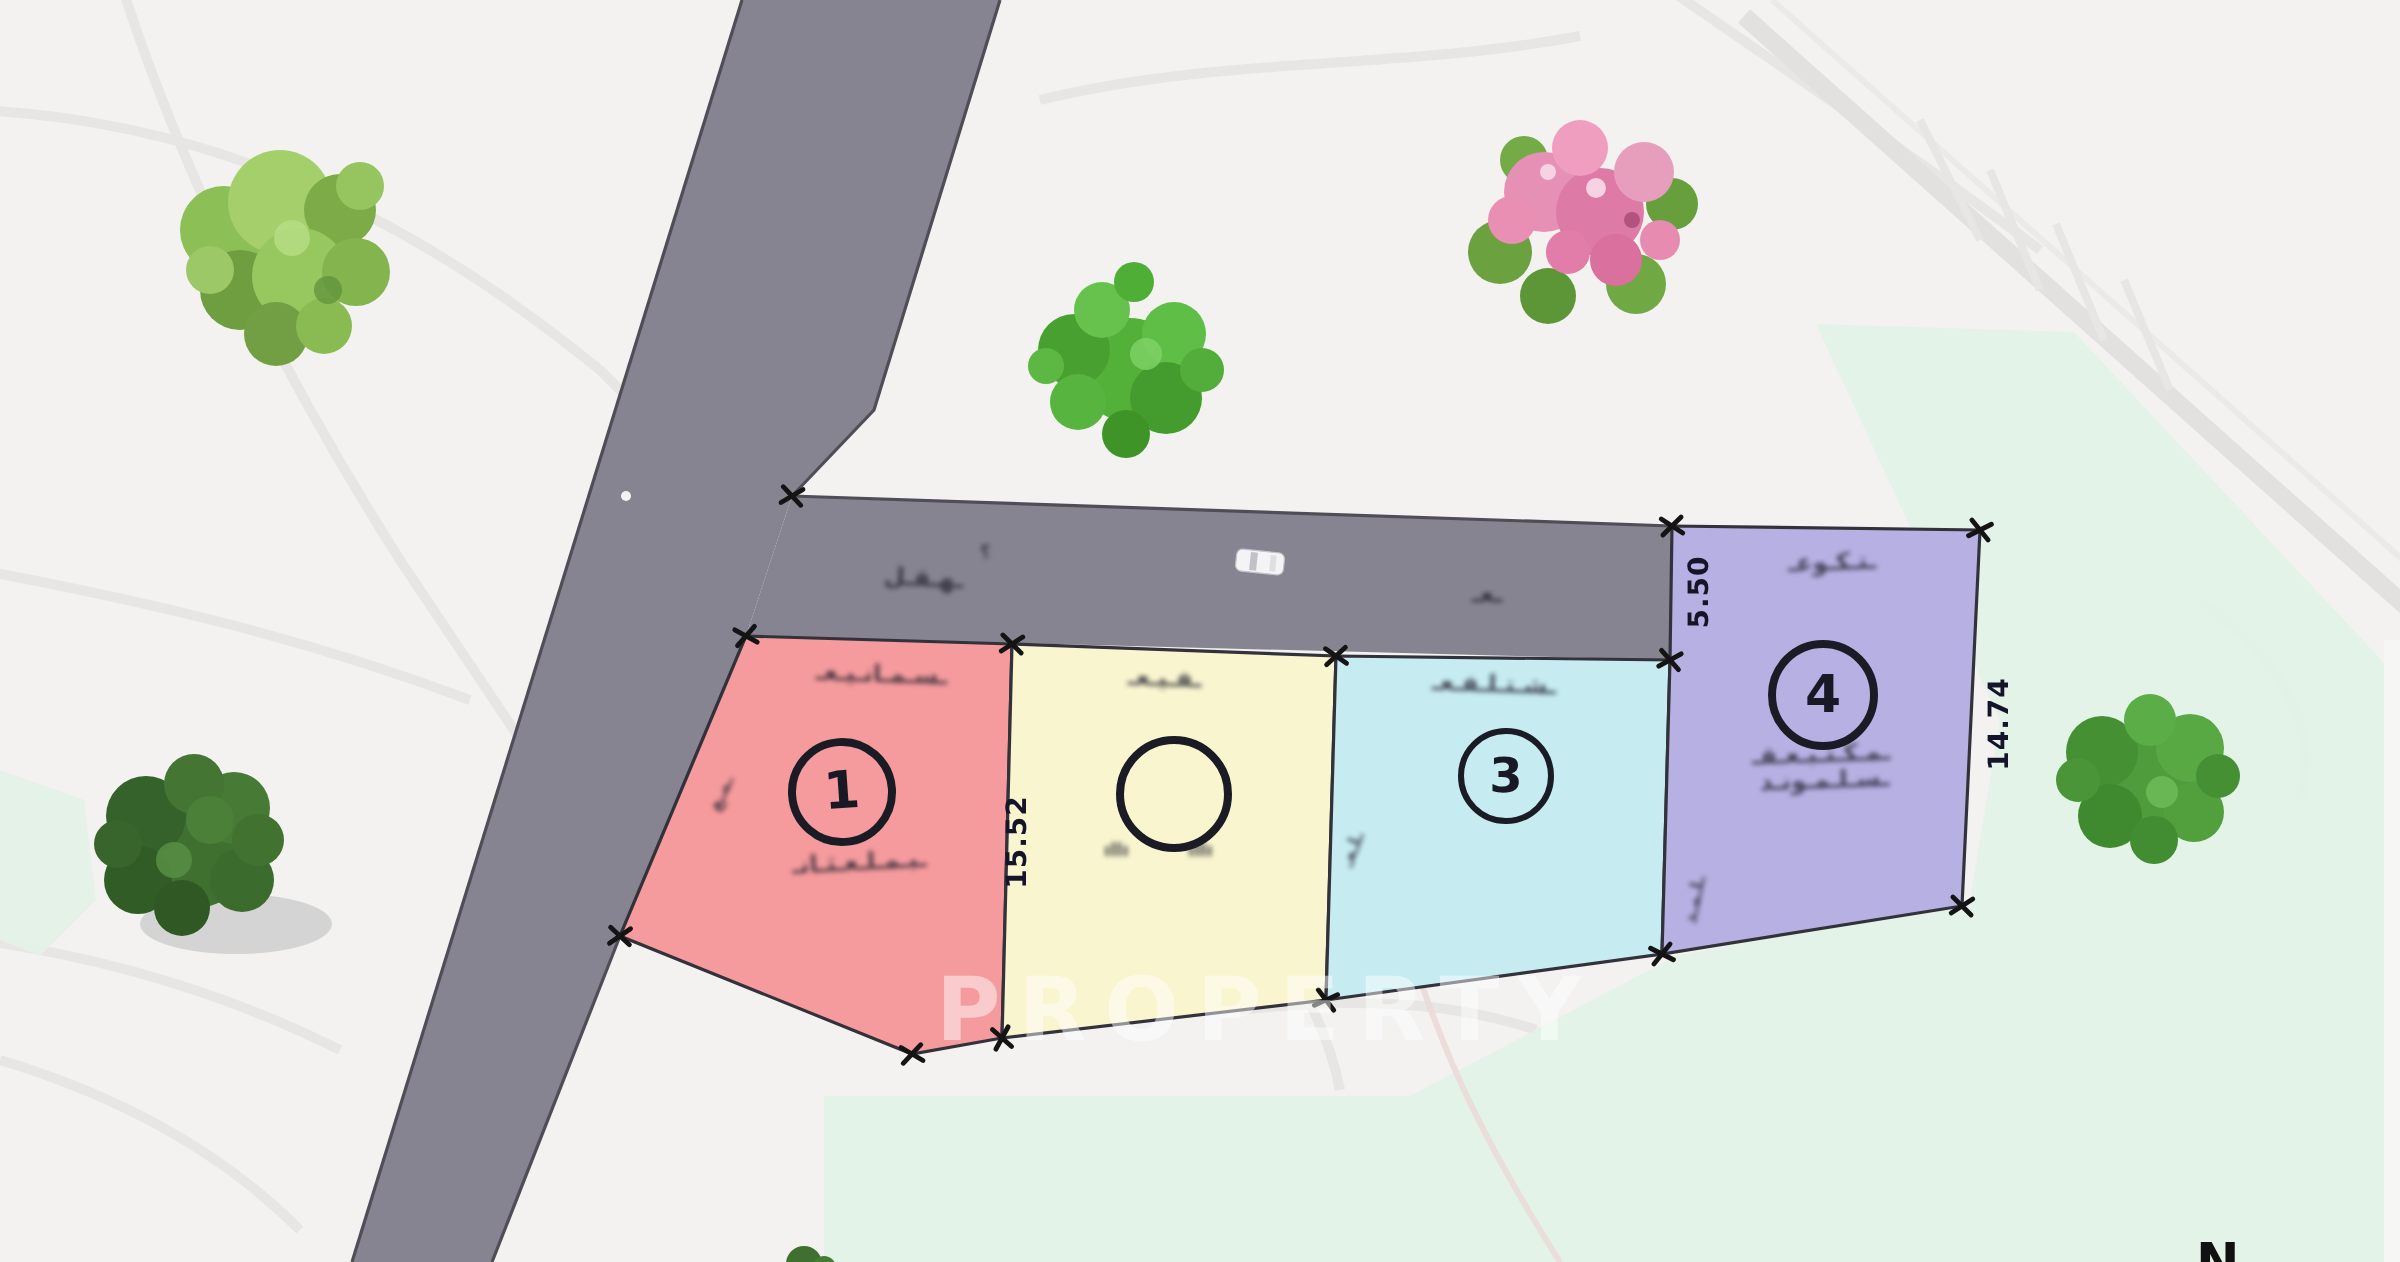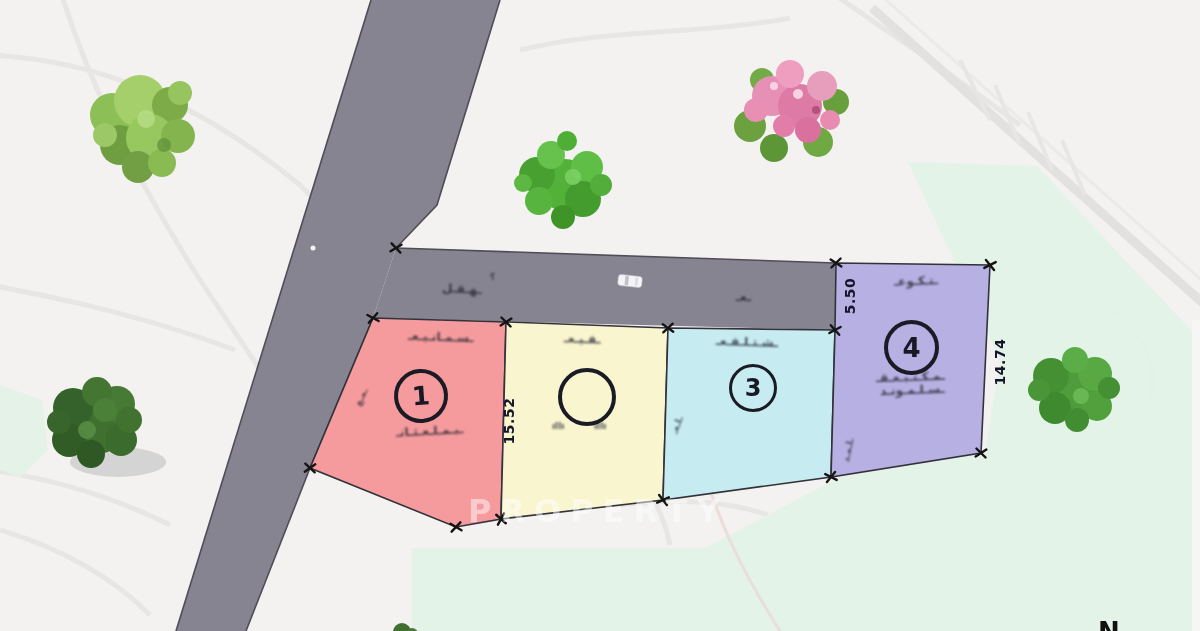--- a/index.html
+++ b/index.html
@@ -21,21 +21,21 @@
     position:absolute;font-weight:bold;color:#14142a;font-size:14px;white-space:nowrap;
     transform:translate(-50%,-50%) rotate(-90deg);letter-spacing:0.5px;
   }
   .scribble{
     position:absolute;color:#23222e;filter:blur(1.3px);opacity:0.8;
     font-size:12px;font-weight:bold;white-space:nowrap;transform-origin:center;
   }
   .scribble.small{font-size:9px;}
   .scribble.onroad{color:#1d1c26;opacity:0.75;}
   .watermark{
-    position:absolute;left:468px;top:492px;font-size:32px;font-weight:800;
+    position:absolute;left:468px;top:480px;font-size:44px;font-weight:800;
     color:rgba(255,255,255,0.48);letter-spacing:9px;white-space:nowrap;
   }
   .north{
     position:absolute;left:1098px;top:617px;font-size:26px;font-weight:bold;color:#111;
   }
 </style>
 </head>
 <body>
 
 <div id="canvas">

